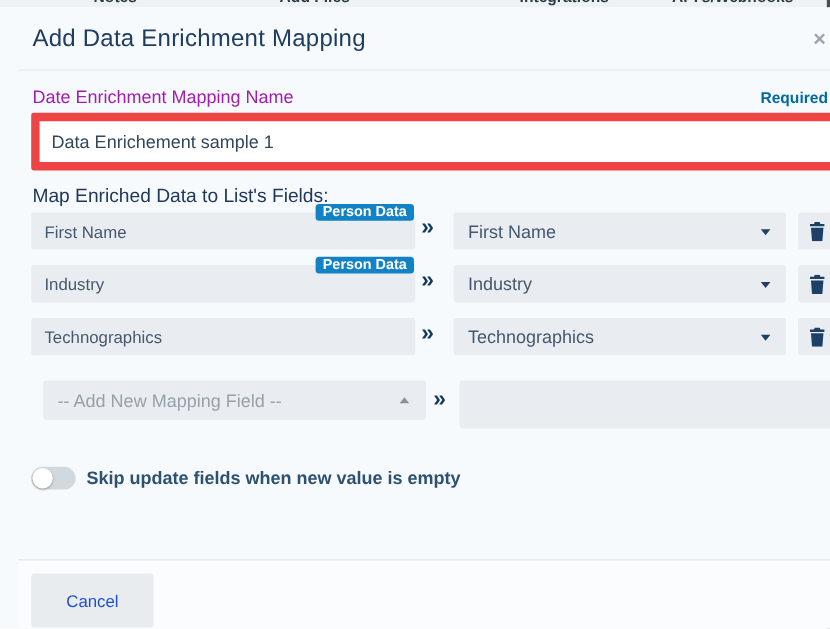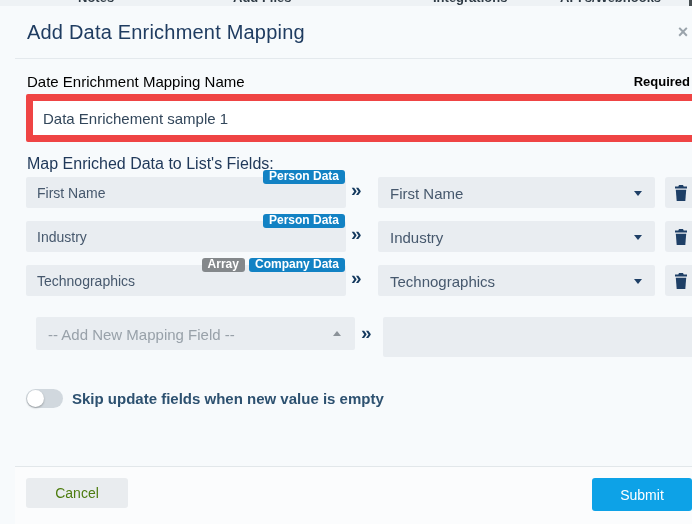--- a/index.html
+++ b/index.html
@@ -20,22 +20,22 @@
   .bg-frag-a{position:absolute;top:73px;right:0;width:6px;height:9px;background:#2f86b3;}
   .bg-frag-b{position:absolute;top:82px;right:0;width:6px;height:9px;background:#2e6b66;}
 
   
   .modal{position:absolute;top:6px;left:0;width:689px;height:518px;background:#f7fafc;margin-left:15px;}
   .modal-header{position:absolute;top:0;left:0;right:0;height:52px;border-bottom:1px solid #e4e9ed;}
   .modal-title{position:absolute;left:12px;top:15px;font-size:20px;font-weight:500;color:#1f3c61;letter-spacing:.2px;}
   .close-x{position:absolute;right:12px;top:17px;width:18px;height:18px;border:none;background:transparent;
     color:#9ba4ac;font-size:18px;font-weight:700;line-height:18px;text-align:center;cursor:pointer;padding:0;}
 
-  .field-label{position:absolute;left:12px;top:67px;font-size:15px;color:#000000;}
-  .required{position:absolute;right:14px;top:68px;font-size:13px;font-weight:700;color:#000000;}
+  .field-label{position:absolute;left:12px;top:67px;font-size:15px;color:#a21caf;}
+  .required{position:absolute;right:14px;top:68px;font-size:13px;font-weight:700;color:#0369a1;}
   .name-input{position:absolute;left:11px;top:88px;width:644px;height:34px;background:#ffffff;
     border:7px solid #ef4444;border-radius:2px;padding:0 10px;font-size:15px;color:#33475b;
     font-family:"Liberation Sans", sans-serif;outline:none;}
 
   .section-label{position:absolute;left:12px;top:149px;font-size:16px;color:#20395a;text-align:center;}
 
   .map-row{position:absolute;left:0;width:689px;height:31px;}
   .row-0{top:171px;} .row-1{top:215px;} .row-2{top:259px;}
   .src-field{position:absolute;left:11px;top:0;width:320px;height:31px;background:#e9edf1;border-radius:2px;}
   .src-text{position:absolute;left:11px;top:8px;font-size:14px;color:#46586d;}
@@ -60,22 +60,22 @@
   .add-chevrons{position:absolute;left:336px;top:5px;font-size:19px;font-weight:800;color:#14395e;}
   .add-target{position:absolute;left:358px;top:0;width:319px;height:40px;background:#e9edf1;border-radius:2px;}
 
   .toggle-row{position:absolute;top:383px;left:0;width:613px;height:22px;}
   .toggle{position:absolute;left:11px;top:0;width:37px;height:19px;border-radius:10px;background:#d1d8de;cursor:pointer;}
   .toggle-knob{position:absolute;left:1px;top:1px;width:17px;height:17px;border-radius:50%;background:#ffffff;
     box-shadow:0 1px 2px rgba(0,0,0,.3);}
   .toggle-label{position:absolute;left:57px;top:1px;font-size:15px;font-weight:700;color:#2d5170;}
 
   .modal-footer{position:absolute;left:0;right:0;top:460px;bottom:0;background:#fbfcfd;border-top:1px solid #e2e7ea;}
-  .cancel-btn{position:absolute;left:11px;top:11px;width:102px;height:30px;background:#e9ecef;border:none;
-    border-radius:3px;font-size:14px;color:#4d7c0f;cursor:pointer;font-family:"Liberation Sans", sans-serif;}
+  .cancel-btn{position:absolute;left:11px;top:11px;width:102px;height:45px;background:#e9ecef;border:none;
+    border-radius:3px;font-size:14px;color:#1d4ed8;cursor:pointer;font-family:"Liberation Sans", sans-serif;}
   .submit-btn{position:absolute;right:12px;top:11px;width:100px;height:33px;background:#0da2e7;border:none;
     border-radius:3px;font-size:14px;font-weight:500;color:#ffffff;cursor:pointer;font-family:"Liberation Sans", sans-serif;}
 </style>
 </head>
 <body>
 
 <div class="screen">
 
   <div class="top-strip">
     <span>Notes</span>
@@ -140,24 +140,20 @@
               <path fill="#1e3f66" d="M5 0h4l.7 1.6H13v2H1v-2h3.3L5 0z"></path>
               <path fill="#1e3f66" d="M1.8 4.8h10.4L11.3 16H2.7L1.8 4.8z"></path>
             </svg>
         </span>
       </button>
     </div>
 
     <div class="map-row row-2">
       <div class="src-field">
         <span class="src-text">Technographics</span>
-        <span class="badge-wrap">
-          <span class="badge badge-grey">Array</span>
-          <span class="badge badge-blue">Company Data</span>
-        </span>
       </div>
       <span class="chevrons">»</span>
       <div class="dest-select">
         <span class="dest-text">Technographics</span>
         <span class="caret-down"></span>
       </div>
       <button class="trash-btn">
         <span>
           <svg width="14" height="16" viewBox="0 0 14 16">
               <path fill="#1e3f66" d="M5 0h4l.7 1.6H13v2H1v-2h3.3L5 0z"></path>
@@ -178,17 +174,16 @@
 
     <div class="toggle-row">
       <div class="toggle">
         <div class="toggle-knob"></div>
       </div>
       <span class="toggle-label">Skip update fields when new value is empty</span>
     </div>
 
     <div class="modal-footer">
       <button class="cancel-btn">Cancel</button>
-      <button class="submit-btn">Submit</button>
     </div>
 
   </div>
 </div>
 
 </body></html>

